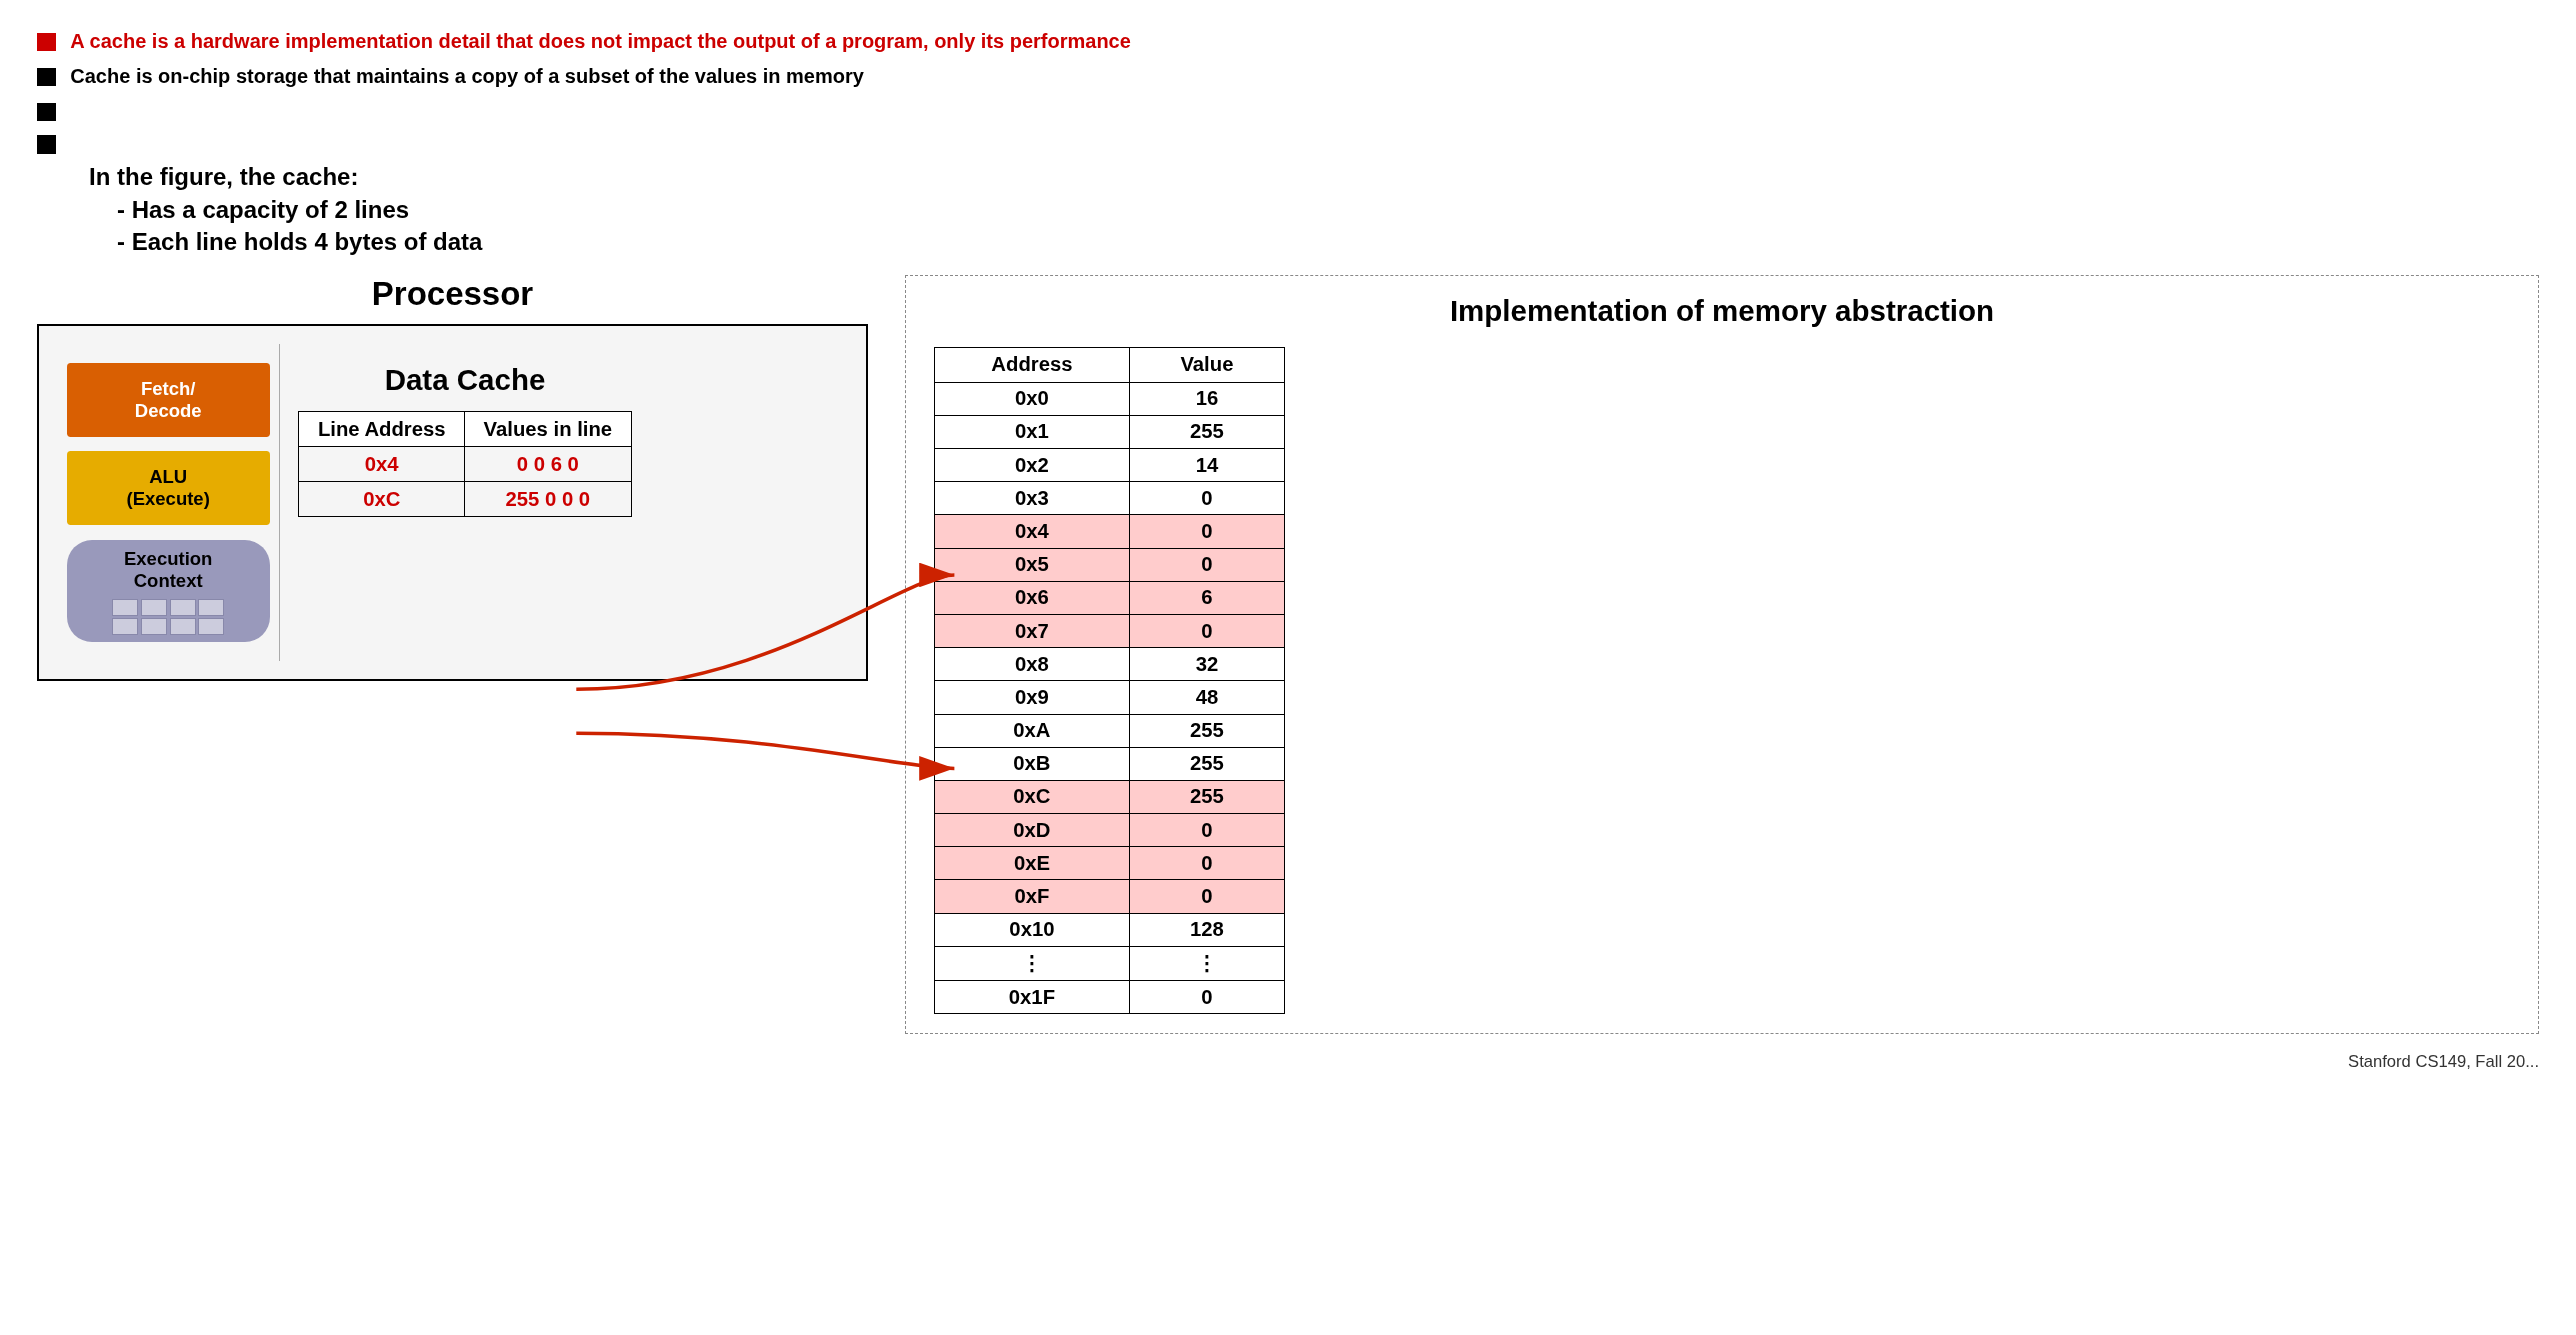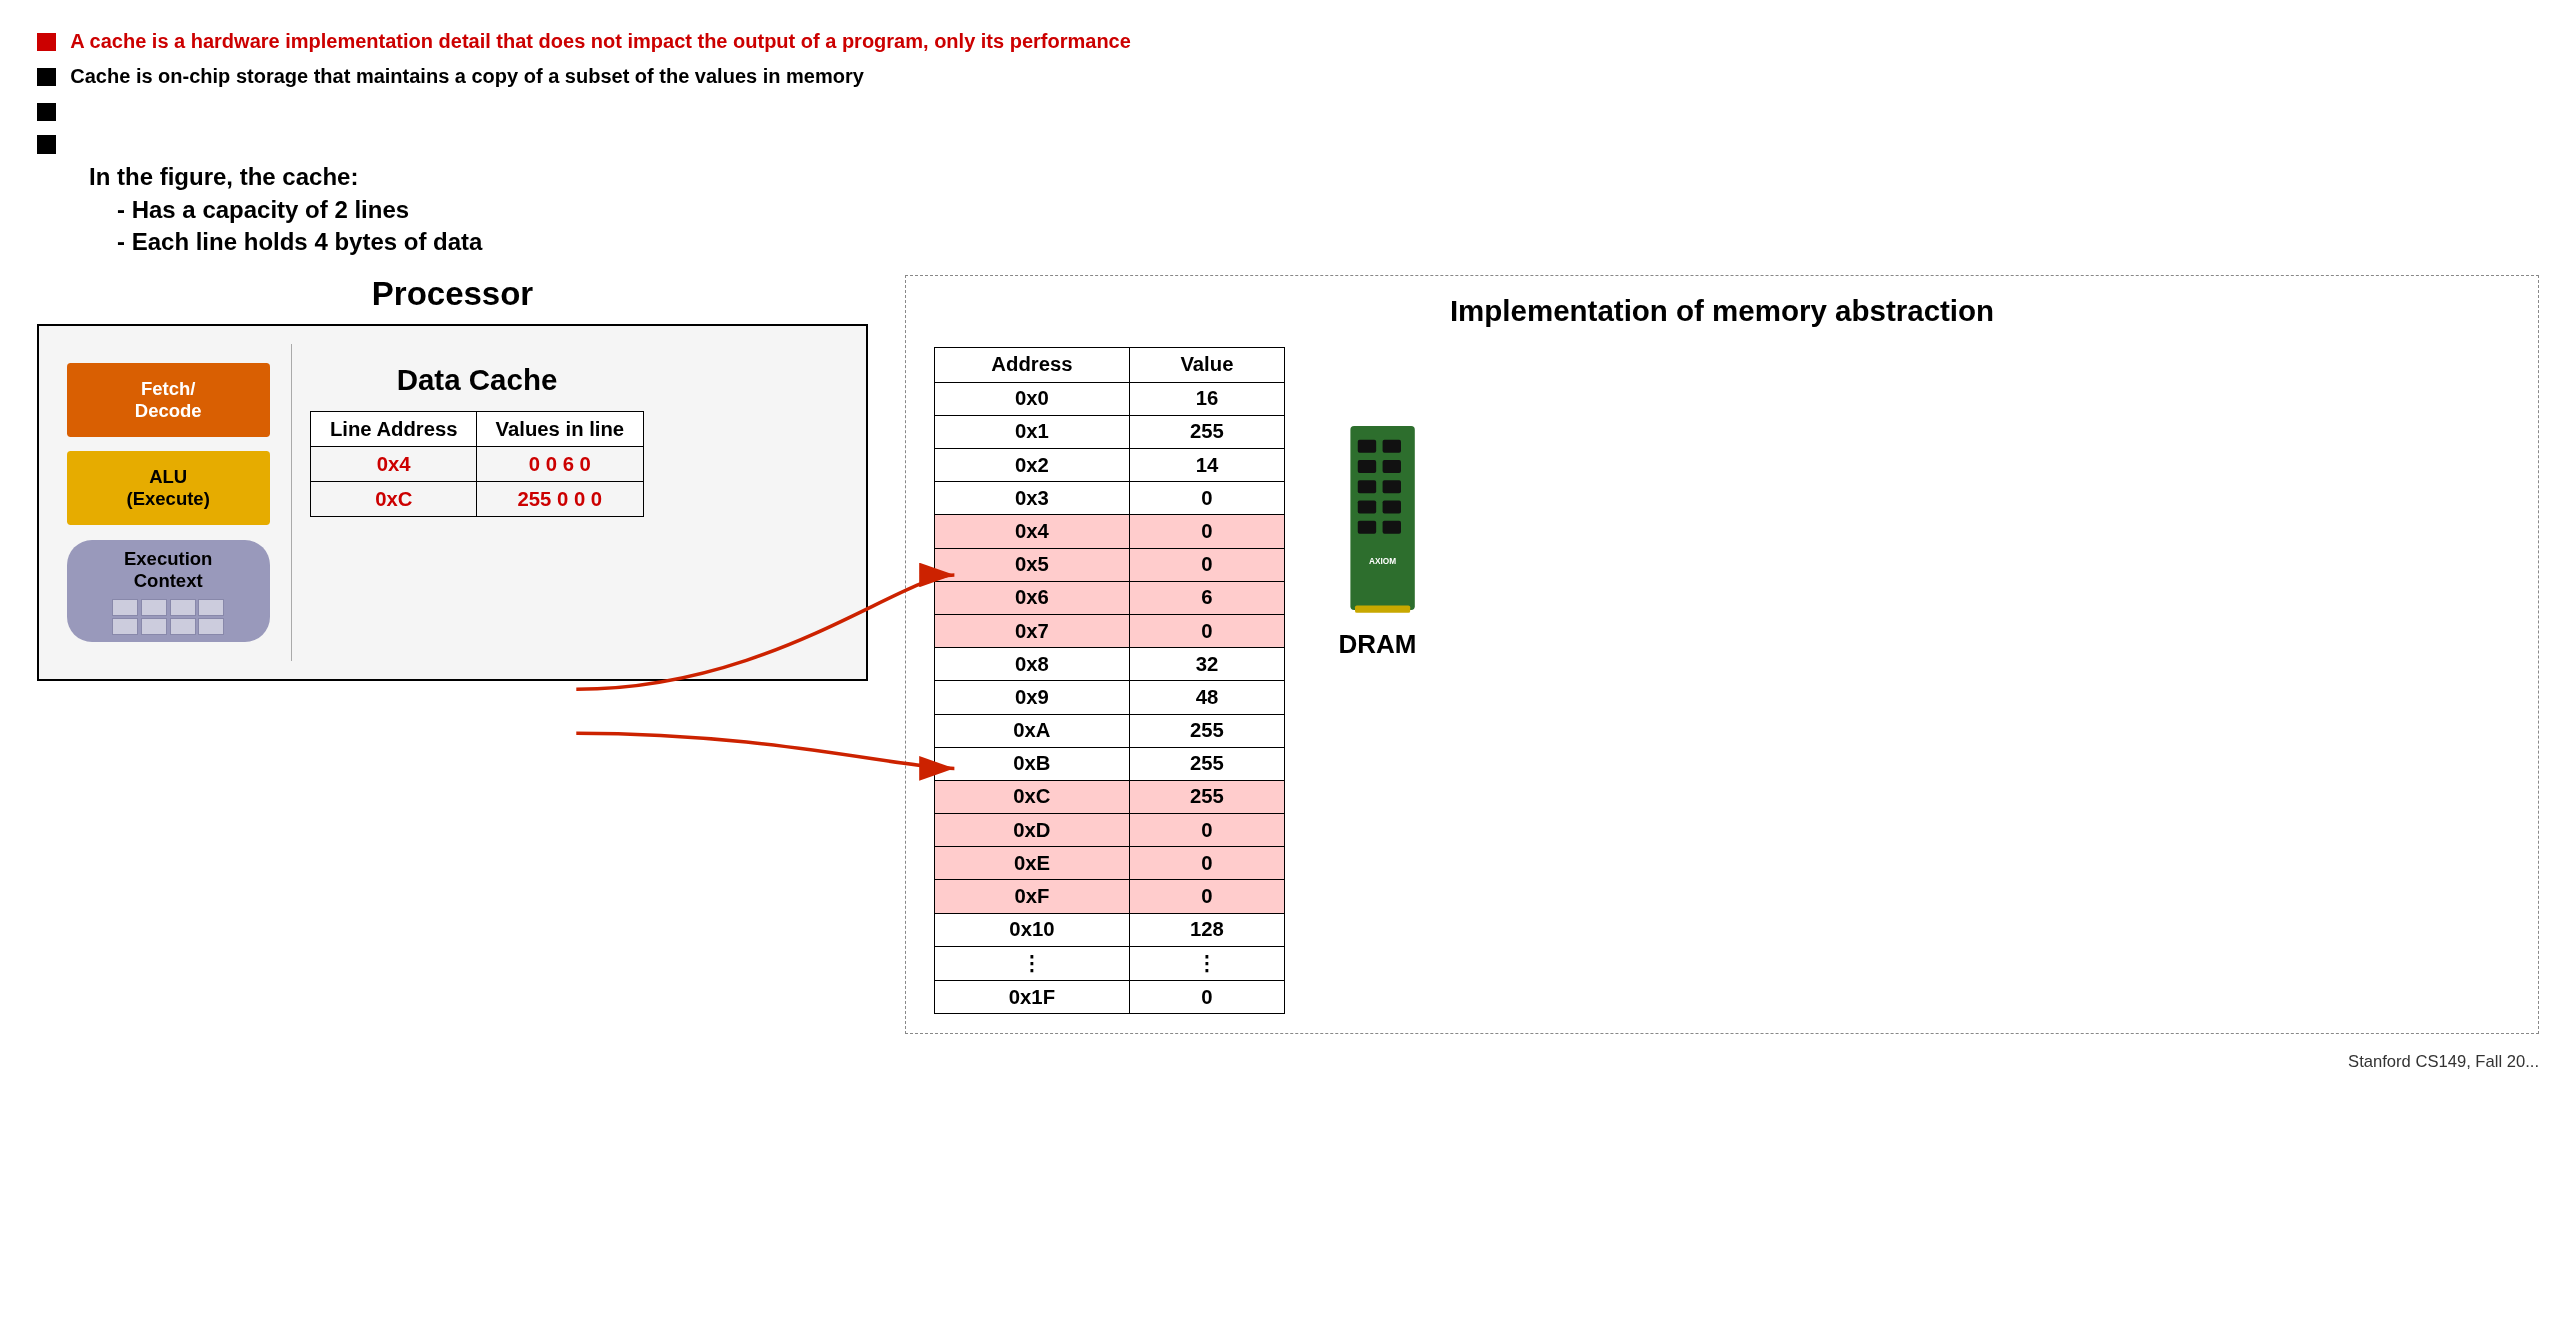--- a/index.html
+++ b/index.html
@@ -191,21 +191,21 @@
       font-size: 26px;
       margin-top: 9.2px;
     }
 
     .processor-inner {
       border: 2.8px solid #000;
       display: flex;
       flex-direction: row;
       background: #f5f5f5;
       padding: 18.5px;
-      gap: 12px;
+      gap: 0;
     }
 
     .dram-area {
       display: flex;
       flex-direction: column;
       align-items: center;
       margin-left: 28px;
       margin-top: 74px;
     }
 
@@ -388,44 +388,20 @@
                 <td>⋮</td>
               </tr>
               <tr>
                 <td>0x1F</td>
                 <td>0</td>
               </tr>
             </tbody>
         </table>
       </div>
 
-      <div class="dram-area">
-        <div style="position:relative;">
-          <svg width="92" height="194" viewBox="0 0 100 210" style="font-size:22px">
-
-            <rect x="20" y="5" width="70" height="200" rx="4" fill="#2d6e2d"></rect>
-
-            <rect x="28" y="20" width="20" height="14" rx="2" fill="#111"></rect>
-            <rect x="55" y="20" width="20" height="14" rx="2" fill="#111"></rect>
-            <rect x="28" y="42" width="20" height="14" rx="2" fill="#111"></rect>
-            <rect x="55" y="42" width="20" height="14" rx="2" fill="#111"></rect>
-            <rect x="28" y="64" width="20" height="14" rx="2" fill="#111"></rect>
-            <rect x="55" y="64" width="20" height="14" rx="2" fill="#111"></rect>
-            <rect x="28" y="86" width="20" height="14" rx="2" fill="#111"></rect>
-            <rect x="55" y="86" width="20" height="14" rx="2" fill="#111"></rect>
-            <rect x="28" y="108" width="20" height="14" rx="2" fill="#111"></rect>
-            <rect x="55" y="108" width="20" height="14" rx="2" fill="#111"></rect>
-
-            <text x="55" y="155" fill="white" font-size="9" font-weight="bold" text-anchor="middle" font-family="Arial">AXIOM</text>
-
-            <rect x="25" y="200" width="60" height="8" rx="2" fill="#c8a800"></rect>
-          </svg>
-        </div>
-        <div class="dram-label">DRAM</div>
-      </div>
     </div>
 
     <svg id="arrows-svg" style="position:absolute;top:0;left:0;width:100%;height:100%;pointer-events:none;overflow:visible;" viewBox="0 0 1766 861" width="1631" height="795">
 
       <defs>
         <marker id="arrowhead" markerWidth="10" markerHeight="7" refX="10" refY="3.5" orient="auto">
           <polygon points="0 0, 10 3.5, 0 7" fill="#cc2200"></polygon>
         </marker>
       </defs>
 

